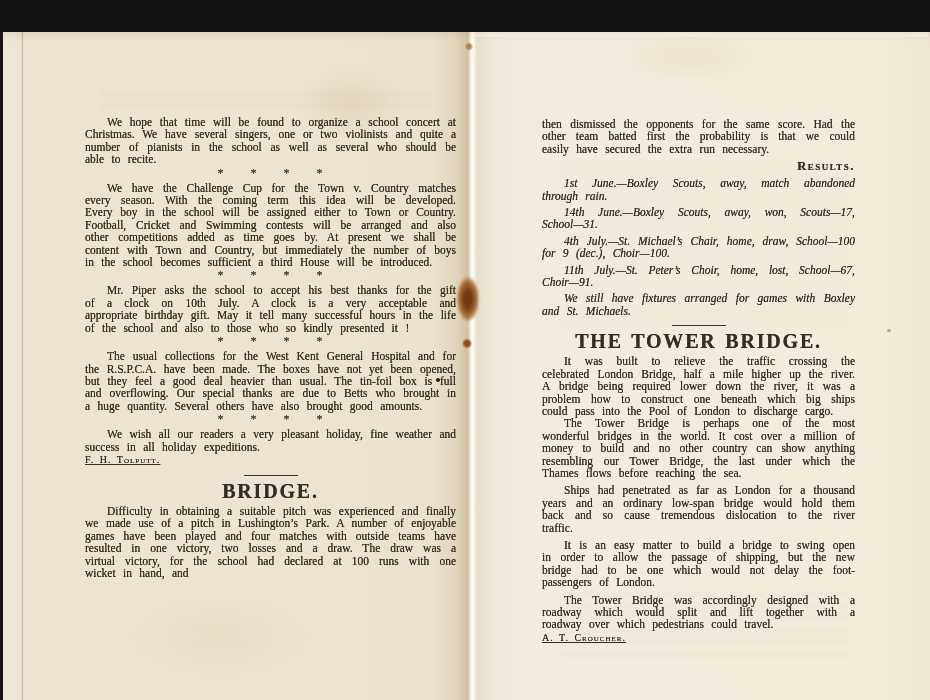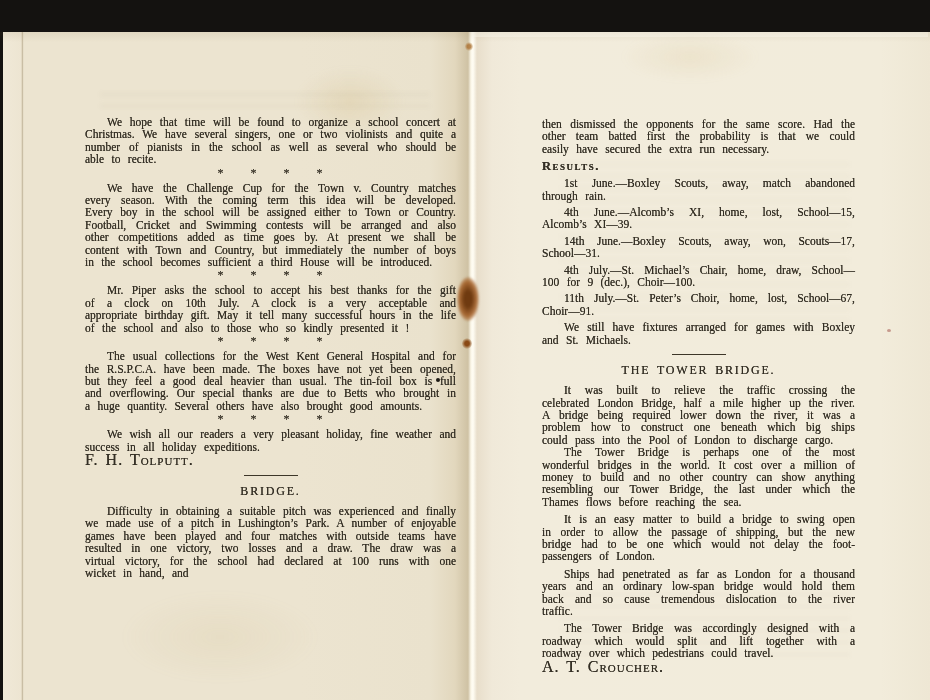--- a/index.html
+++ b/index.html
@@ -48,31 +48,31 @@
   .ghost-3{left:560px;top:560px;width:290px;height:70px;
     background:repeating-linear-gradient(180deg,rgba(145,135,105,.07) 0 5px,rgba(145,135,105,0) 5px 12px);filter:blur(2px);}
 
   .column{position:absolute;color:#332e24;font-size:11.5px;line-height:12.4px;
     text-shadow:0 0 .4px rgba(45,40,28,.85);}
   .left-col{left:85px;top:84px;width:371px;}
   .right-col{left:542px;top:86px;width:313px;}
   .column p{margin:0;text-align:justify;word-spacing:4.5px;}
   .indent{text-indent:22px;}
   .para-gap{margin-top:5px !important;}
-  .entry{margin-top:4px !important;}
+  .entry{margin-top:4px !important;font-style:italic;}
   .stars{text-align:center;font-size:12px;line-height:13px;margin:1px 0 2px;
     word-spacing:22px;color:#3a352a;letter-spacing:1px;}
-  .signature{text-align:right;font-variant:small-caps;font-size:16px;line-height:14px;
-    letter-spacing:1px;margin-top:2px;word-spacing:2px !important;}
+  .signature{text-align:right;font-variant:small-caps;font-size:10px;line-height:14px;
+    letter-spacing:1px;margin-top:2px;word-spacing:2px !important;text-decoration:underline;}
   .sig-left{padding-right:62px;}
   .sig-right{padding-right:20px;margin-top:4px;}
   .rule{width:54px;height:0;border-top:1.6px solid #3d3628;margin:8px auto 7px auto;}
-  .heading{font-weight:normal;text-align:center;font-size:12px;line-height:16px;
+  .heading{font-weight:bold;text-align:center;font-size:20px;line-height:16px;
     letter-spacing:1.8px;margin:0 0 6px 0;word-spacing:2px !important;}
-  .subheading{text-align:left;font-variant:small-caps;font-size:12.5px;line-height:14px;
+  .subheading{text-align:right;font-variant:small-caps;font-size:12.5px;line-height:14px;
     letter-spacing:1.5px;margin:4px 0 3px 0;word-spacing:2px !important;}
 </style>
 </head>
 <body>
 
 <div class="scan">
 
   <div class="overlay left-edge-crease"></div>
   <div class="overlay page-top-edge"></div>
   <div class="overlay stain-yellow-1"></div>
@@ -102,28 +102,27 @@
     <p class="signature sig-left">F. H. Tolputt.</p>
     <div class="rule"></div>
     <h2 class="heading">BRIDGE.</h2>
     <p class="indent para-gap">Difficulty in obtaining a suitable pitch was experienced and finally we made use of a pitch in Lushington’s Park.  A number of enjoyable games have been played and four matches with outside teams have resulted in one victory, two losses and a draw.  The draw was a virtual victory, for the school had declared at 100 runs with one wicket in hand, and</p>
   </div>
 
   <div class="column right-col">
     <p>then dismissed the opponents for the same score.  Had the other team batted first the probability is that we could easily have secured the extra run necessary.</p>
     <h3 class="subheading">Results.</h3>
     <p class="indent entry">1st June.—Boxley Scouts, away, match abandoned through rain.</p>
-    <p class="indent entry">4th June.—Alcomb’s XI, home, lost, School—15, Alcomb’s XI—39.</p>
     <p class="indent entry">14th June.—Boxley Scouts, away, won, Scouts—17, School—31.</p>
     <p class="indent entry">4th July.—St. Michael’s Chair, home, draw, School—100 for 9 (dec.), Choir—100.</p>
     <p class="indent entry">11th July.—St. Peter’s Choir, home, lost, School—67, Choir—91.</p>
     <p class="indent entry">We still have fixtures arranged for games with Boxley and St. Michaels.</p>
     <div class="rule"></div>
     <h2 class="heading">THE TOWER BRIDGE.</h2>
     <p class="indent para-gap">It was built to relieve the traffic crossing the celebrated London Bridge, half a mile higher up the river.  A bridge being required lower down the river, it was a problem how to construct one beneath which big ships could pass into the Pool of London to discharge cargo.</p>
     <p class="indent">The Tower Bridge is perhaps one of the most wonderful bridges in the world.  It cost over a million of money to build and no other country can show anything resembling our Tower Bridge, the last under which the Thames flows before reaching the sea.</p>
+    <p class="indent para-gap">Ships had penetrated as far as London for a thousand years and an ordinary low-span bridge would hold them back and so cause tremendous dislocation to the river traffic.</p>
     <p class="indent para-gap">It is an easy matter to build a bridge to swing open in order to allow the passage of shipping, but the new bridge had to be one which would not delay the foot-passengers of London.</p>
-    <p class="indent para-gap">Ships had penetrated as far as London for a thousand years and an ordinary low-span bridge would hold them back and so cause tremendous dislocation to the river traffic.</p>
     <p class="indent para-gap">The Tower Bridge was accordingly designed with a roadway which would split and lift together with a roadway over which pedestrians could travel.</p>
     <p class="signature sig-right">A. T. Croucher.</p>
   </div>
 
 </div>
 
 </body></html>

